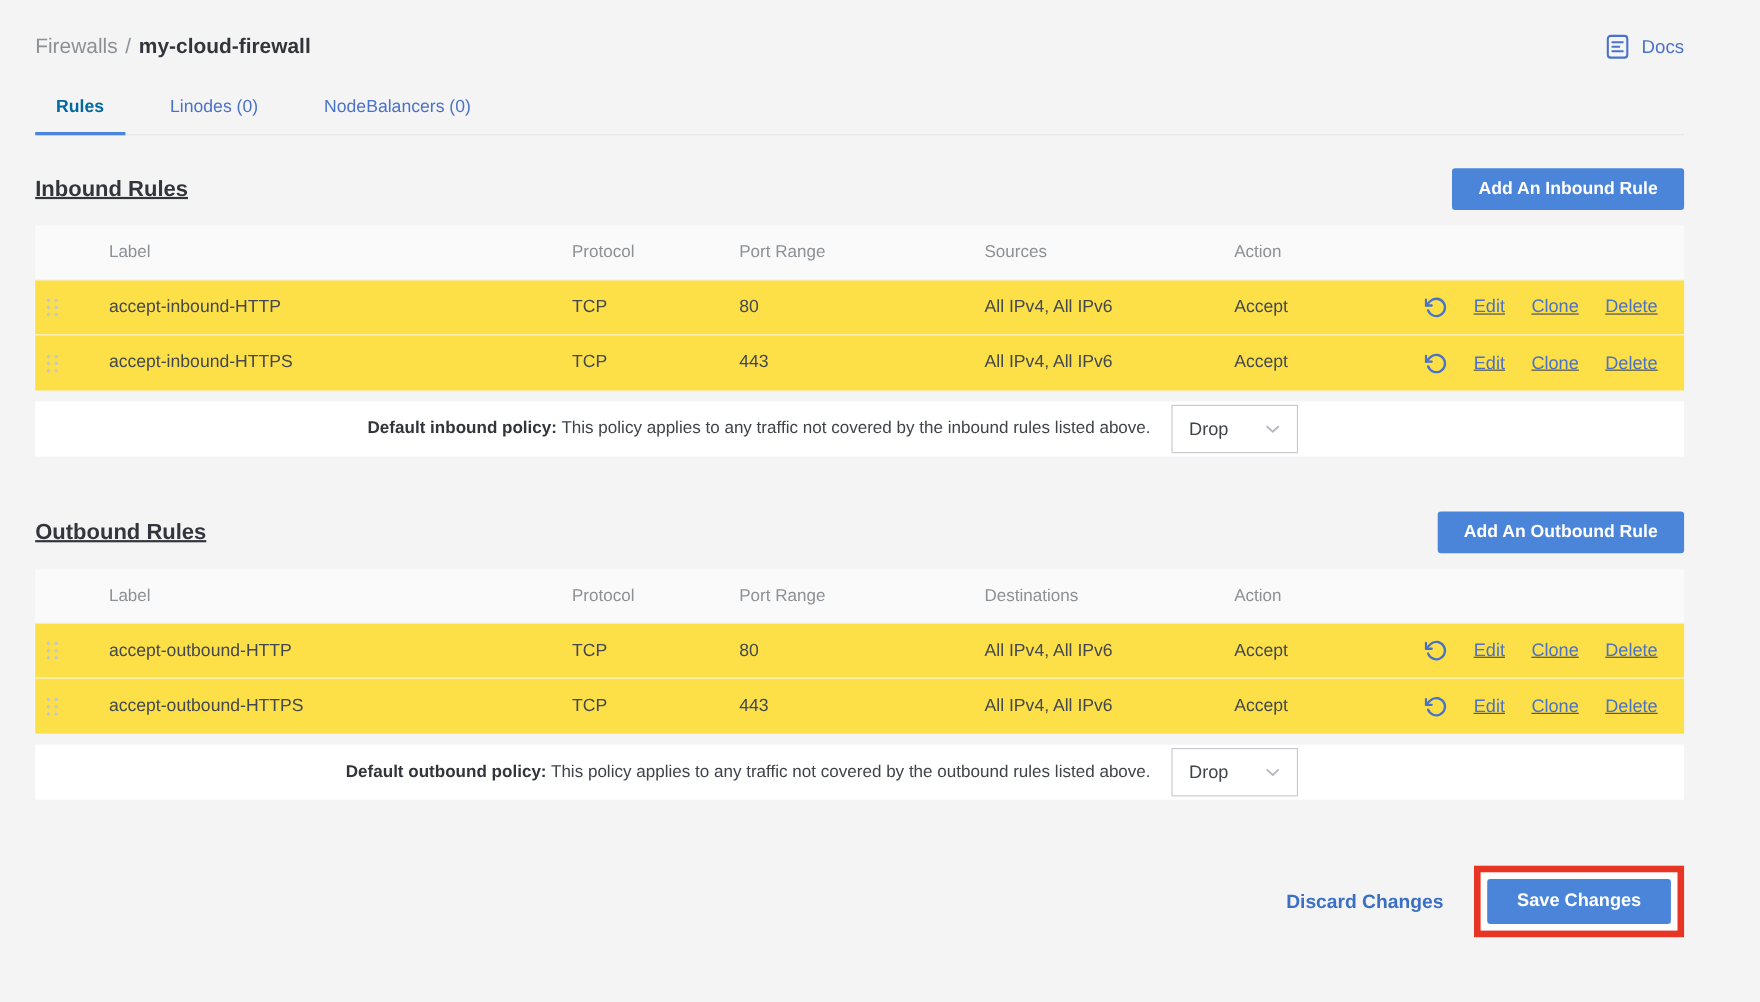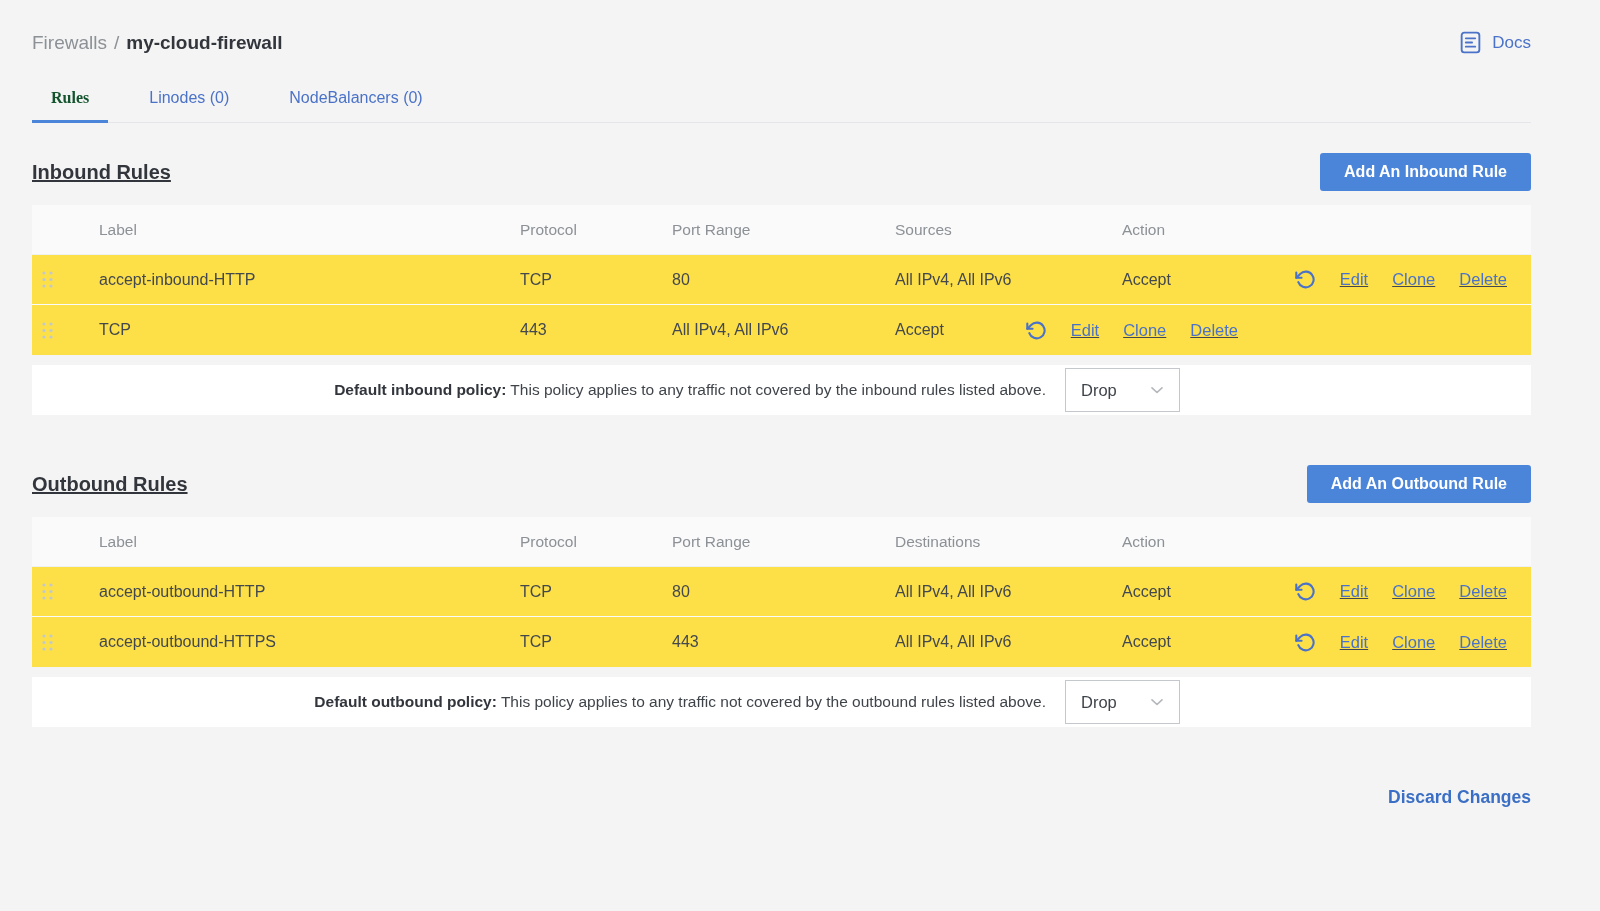--- a/index.html
+++ b/index.html
@@ -35,21 +35,21 @@
     border-bottom: 1px solid #e3e5e8;
   }
   .tab {
     position: relative;
     padding: 8px 19px 15px 19px;
     font-size: 16px;
     color: #4a72c8;
     text-decoration: none;
     cursor: pointer;
   }
-  .tab.active { color: #14532d; font-weight: 700; font-family: Liberation Serif, serif; }
+  .tab.active { color: #0369a1; font-weight: 700; }
   .tab.active::after {
     content: "";
     position: absolute;
     left: 0; right: 0; bottom: -1px;
     height: 3px;
     background: #4b85d9;
   }
   .tab + .tab { margin-left: 22px; }
 
   
@@ -254,20 +254,21 @@
           <svg width="13" height="19" viewBox="0 0 13 19" fill="#c3c8cc">
             <circle cx="3" cy="3" r="1.6"></circle>
               <circle cx="10" cy="3" r="1.6"></circle>
             <circle cx="3" cy="9.5" r="1.6"></circle>
               <circle cx="10" cy="9.5" r="1.6"></circle>
             <circle cx="3" cy="16" r="1.6"></circle>
               <circle cx="10" cy="16" r="1.6"></circle>
           </svg>
         </span>
       </div>
+      <div>accept-inbound-HTTPS</div>
       <div>TCP</div>
       <div>443</div>
       <div>All IPv4, All IPv6</div>
       <div>Accept</div>
       <div class="controls">
         <button class="undo-btn">
           <svg width="21" height="21" viewBox="0 0 24 24" fill="none" stroke="currentColor" stroke-width="2.4" stroke-linecap="round" stroke-linejoin="round">
             <polyline points="1.5 4 1.5 10 7.5 10"></polyline>
             <path d="M3.8 15a9 9 0 1 0 2.1-9.4L1.5 10"></path>
           </svg>
@@ -377,15 +378,18 @@
     <div class="policy-select">
       <span>Drop</span>
       <svg width="20" height="20" viewBox="0 0 24 24" fill="none" stroke="#b4b8bc" stroke-width="2" stroke-linecap="round" stroke-linejoin="round">
         <polyline points="6 9.5 12 15 18 9.5"></polyline>
       </svg>
     </div>
   </div>
 
   <div class="footer-actions">
     <a class="discard-link">Discard Changes</a>
+    <div class="save-annotation">
+      <button class="save-btn">Save Changes</button>
+    </div>
   </div>
 
 </div>
 
 </body></html>

